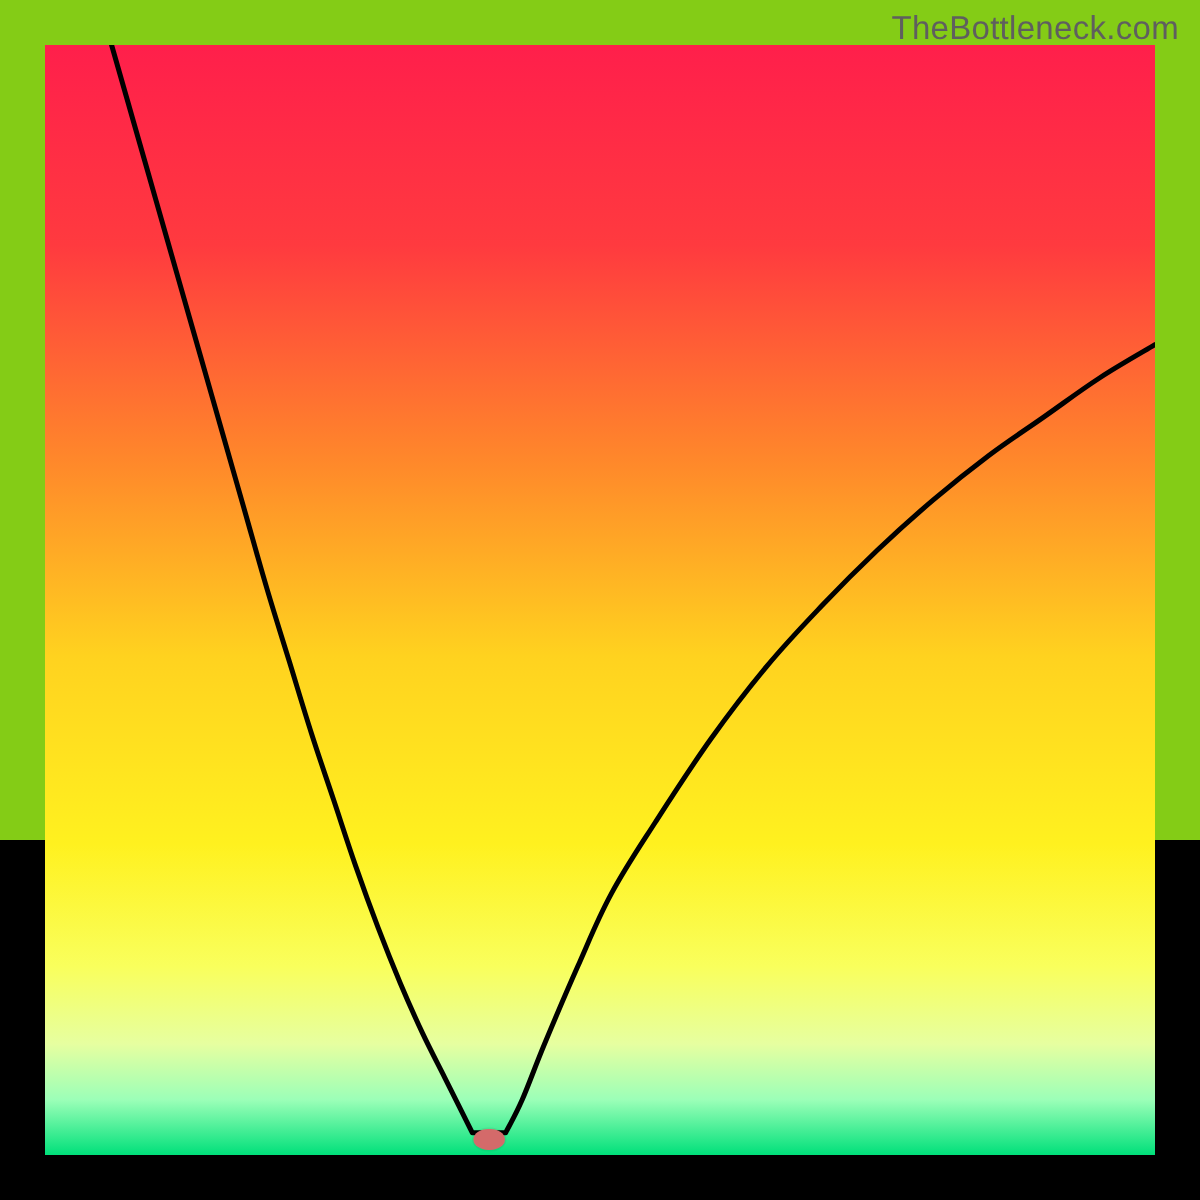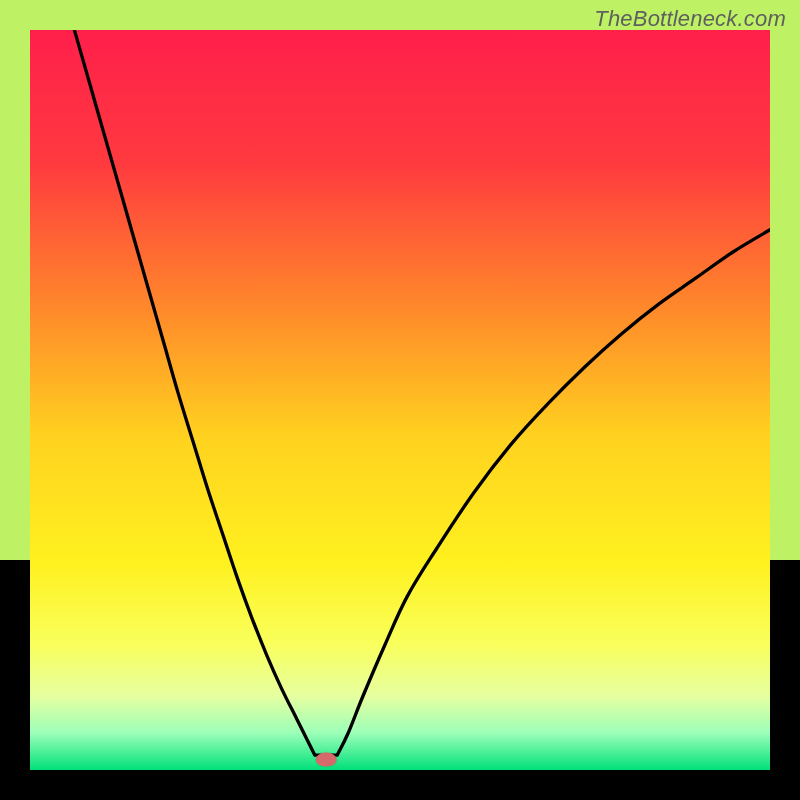--- a/index.html
+++ b/index.html
@@ -8,22 +8,21 @@
     width: 800px;
     height: 800px;
     overflow: hidden;
     background: #000;
     font-family: Arial, Helvetica, sans-serif;
   }
   .frame {
     position: relative;
     width: 800px;
     height: 560px;
-    background: #bef264;
-    font-style: italic;
+    background: #84cc16;
   }
   .plot-area {
     position: absolute;
     left: 30px;
     top: 30px;
     width: 740px;
     height: 740px;
     overflow: hidden;
   }
   .gradient {

